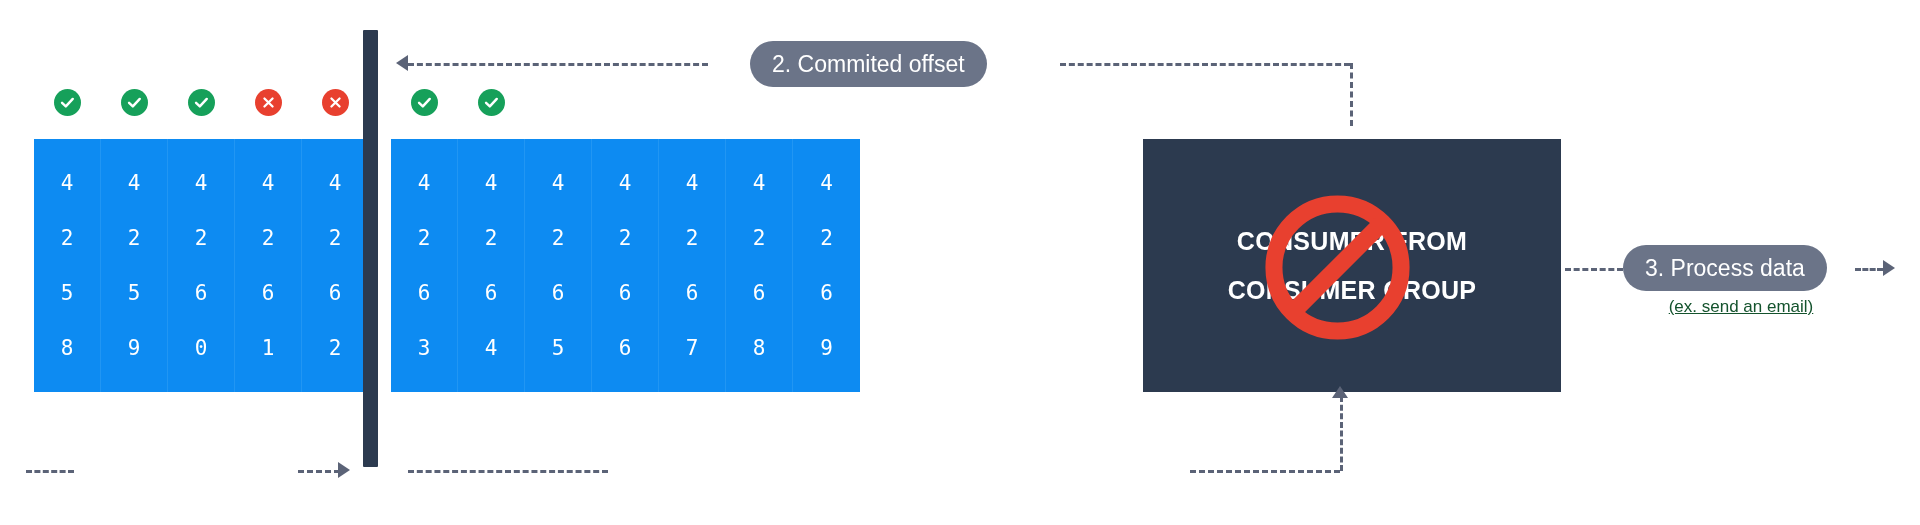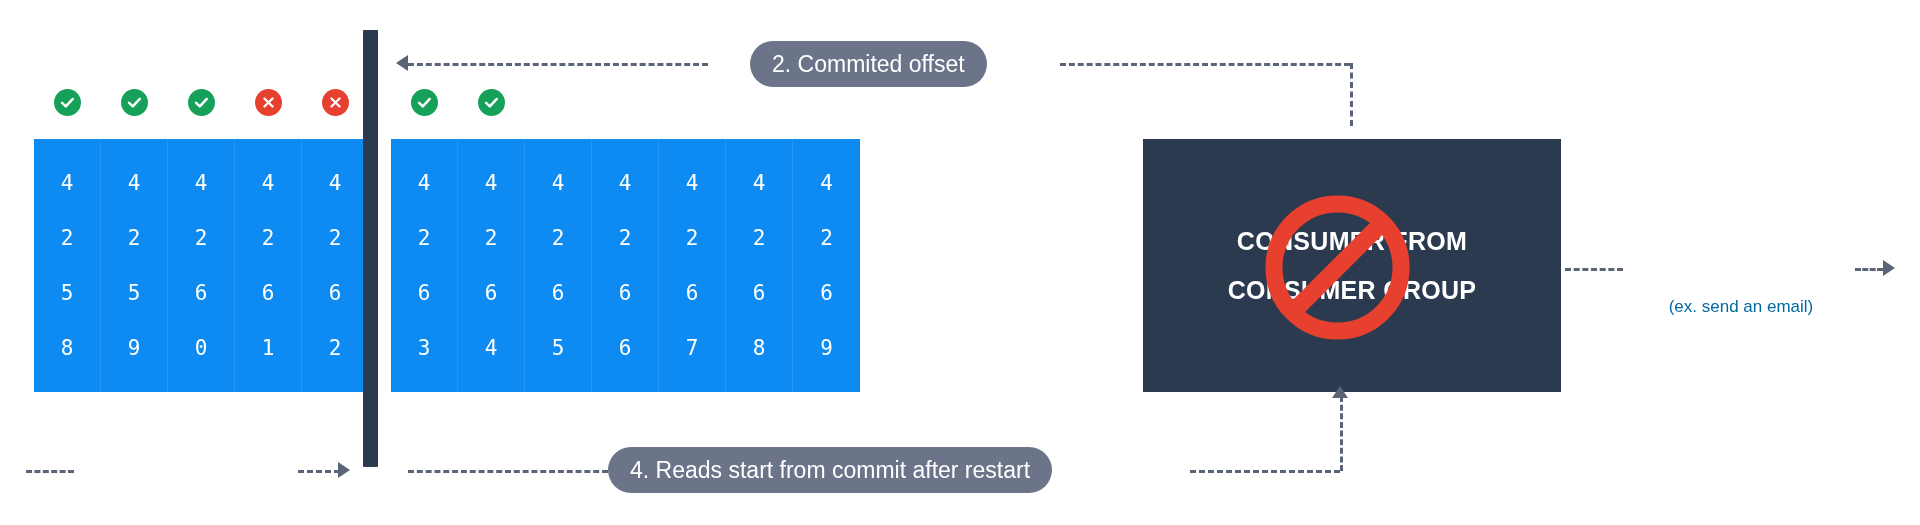--- a/index.html
+++ b/index.html
@@ -147,23 +147,24 @@
   #pill-process-data    { left: 1623px; top: 245px; }
   #pill-read-batch      { left: 74px;  top: 447px; }
   #pill-restart         { left: 608px; top: 447px; }
 
   .sub-note {
     position: absolute;
     left: 1641px;
     top: 297px;
     width: 200px;
     text-align: center;
-    color: #0369a1;
+    color: #14532d;
     font-size: 17px;
     white-space: nowrap;
+    text-decoration: underline;
   }
 
   
   .dash-h {
     position: absolute;
     height: 0;
     border-top: 3px dashed #5b6377;
   }
   .dash-v {
     position: absolute;
@@ -353,16 +354,16 @@
   <div class="dash-h" style="left:408px; top:63px; width:300px;"></div>
   <div class="arrow-head arrow-left" style="left:396px; top:55px;"></div>
   <div class="dash-h" style="left:1060px; top:63px; width:290px;"></div>
   <div class="dash-v" style="left:1350px; top:63px; height:63px;"></div>
 
   <div class="dash-h" style="left:1565px; top:268px; width:58px;"></div>
   <div class="dash-h" style="left:1855px; top:268px; width:28px;"></div>
   <div class="arrow-head arrow-right" style="left:1883px; top:260px;"></div>
 
   <div class="pill" id="pill-commited-offset">2. Commited offset</div>
+  <div class="pill" id="pill-process-data">3. Process data</div>
   <div class="sub-note">(ex. send an email)</div>
-  <div class="pill" id="pill-restart">4. Reads start from commit after restart</div>
 
 </div>
 
 </body></html>

